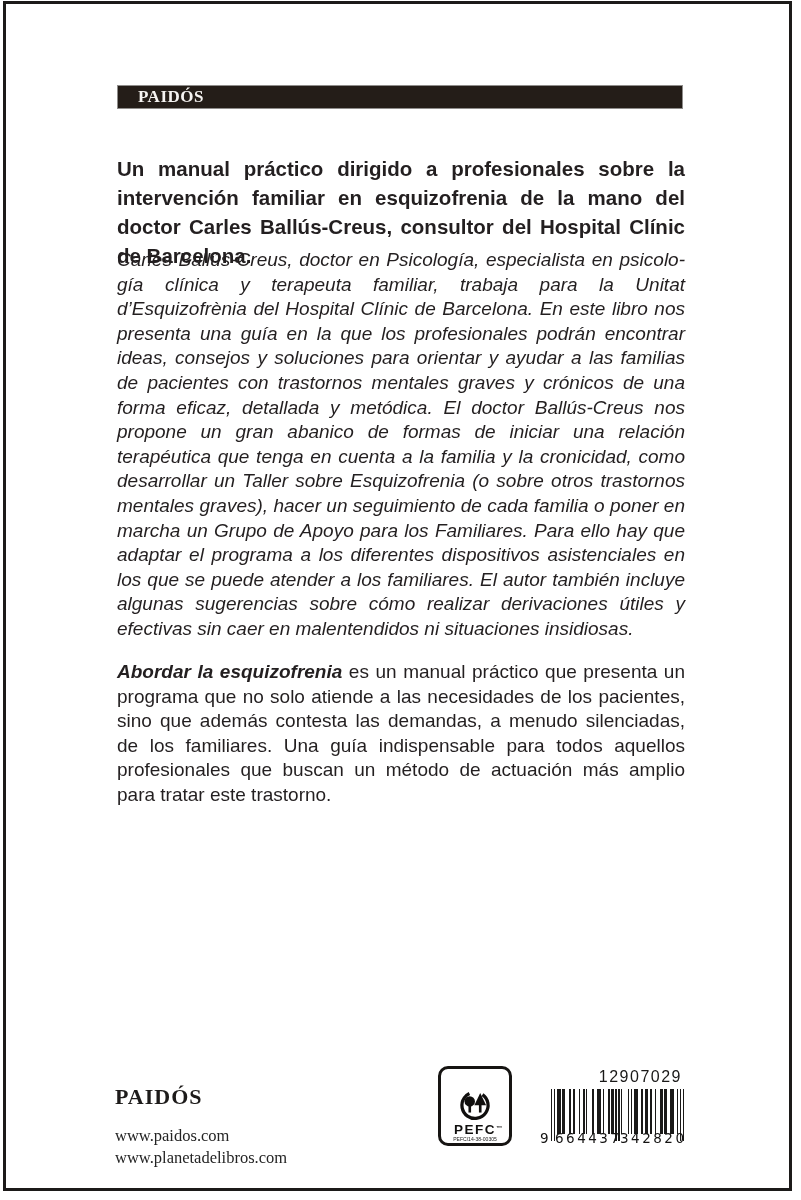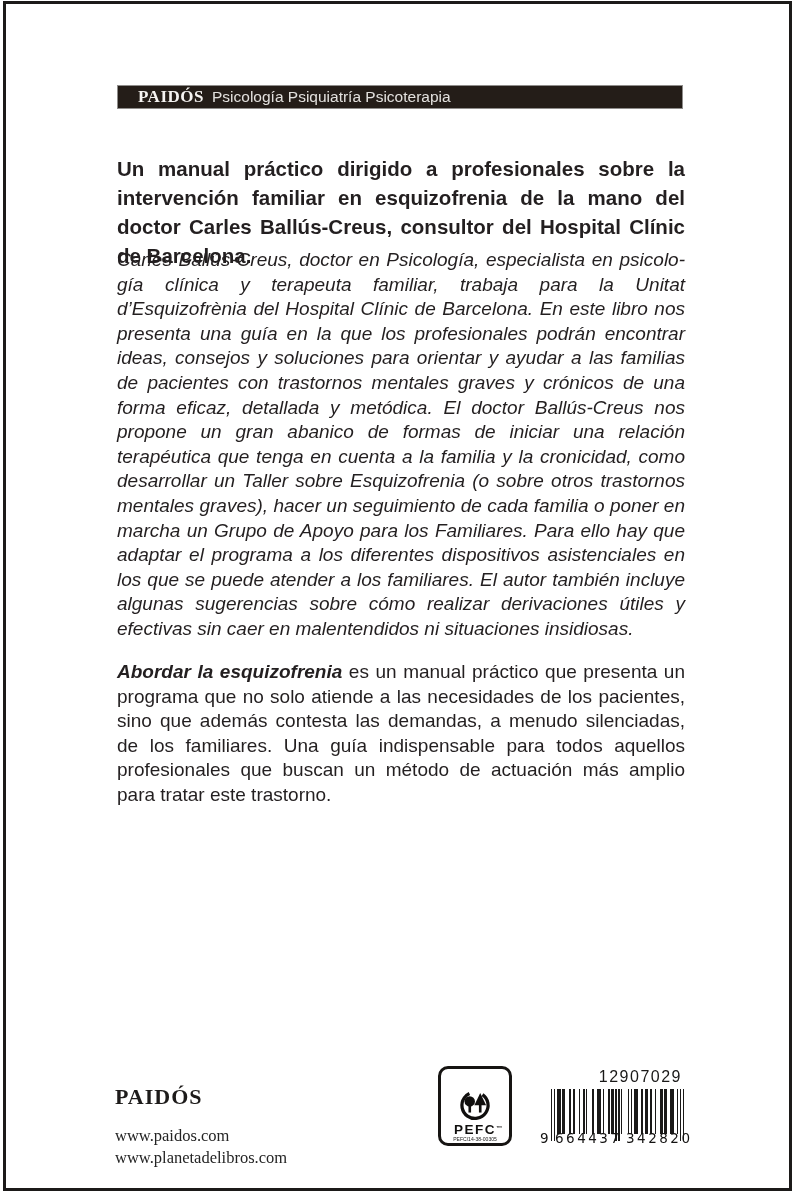--- a/index.html
+++ b/index.html
@@ -34,32 +34,31 @@
   .pefc-cert{font-size:6.5px;transform:scale(0.78);transform-origin:center top;
              white-space:nowrap;color:#1a1918;letter-spacing:0;}
   .barcode{position:absolute;left:543px;top:1068px;width:142px;height:86px;}
   .bc-top{position:absolute;top:0;right:3px;font-size:16px;letter-spacing:1.5px;
           color:#1a1918;}
   .bc-bars{position:absolute;left:8px;top:21px;width:133px;height:52px;}
   .bc-digits span{position:absolute;font-size:13.5px;color:#141312;
           font-family:"DejaVu Sans",sans-serif;}
   .bc-d-first{left:-3px;top:62px;}
   .bc-d-left{left:12px;top:62px;width:60px;text-align:center;letter-spacing:2.5px;}
-  .bc-d-right{left:83px;top:62px;width:60px;text-align:center;letter-spacing:2.5px;}
+  .bc-d-right{left:77px;top:62px;width:60px;text-align:center;letter-spacing:2.5px;}
 </style>
 </head>
 <body>
 
 <div class="page">
 
   <div class="frame"></div>
 
   <div class="colbar">
     <span class="brand">PAIDÓS</span>
-    <span class="coll">Psicología Psiquiatría Psicoterapia</span>
   </div>
 
   <p class="intro">Un manual práctico dirigido a profesionales sobre la interven­ción familiar en esquizofrenia de la mano del doctor Carles Ba­llús-Creus, consultor del Hospital Clínic de Barcelona.</p>
 
   <p class="body-p p1">Carles Ballús-Creus, doctor en Psicología, especialista en psicolo­gía clínica y terapeuta familiar, trabaja para la Unitat d’Esquizofrènia del Hospital Clínic de Barcelona. En este libro nos presenta una guía en la que los profesionales podrán encontrar ideas, consejos y so­luciones para orientar y ayudar a las familias de pacientes con tras­tornos mentales graves y crónicos de una forma eficaz, detallada y metódica. El doctor Ballús-Creus nos propone un gran abanico de formas de iniciar una relación terapéutica que tenga en cuenta a la familia y la cronicidad, como desarrollar un Taller sobre Esquizofre­nia (o sobre otros trastornos mentales graves), hacer un seguimien­to de cada familia o poner en marcha un Grupo de Apoyo para los Familiares. Para ello hay que adaptar el programa a los diferentes dispositivos asistenciales en los que se puede atender a los familia­res. El autor también incluye algunas sugerencias sobre cómo reali­zar derivaciones útiles y efectivas sin caer en malentendidos ni si­tuaciones insidiosas.</p>
 
   <p class="body-p p2"><em>Abordar la esquizofrenia</em><span> es un manual práctico que presenta un programa que no solo atiende a las necesidades de los pacientes, sino que además contesta las demandas, a menudo silenciadas, de los familiares. Una guía indispensable para todos aquellos profesio­nales que buscan un método de actuación más amplio para tratar este trastorno.</span></p>
 
   <div class="pub">
     <div class="pub-name">PAIDÓS</div>

